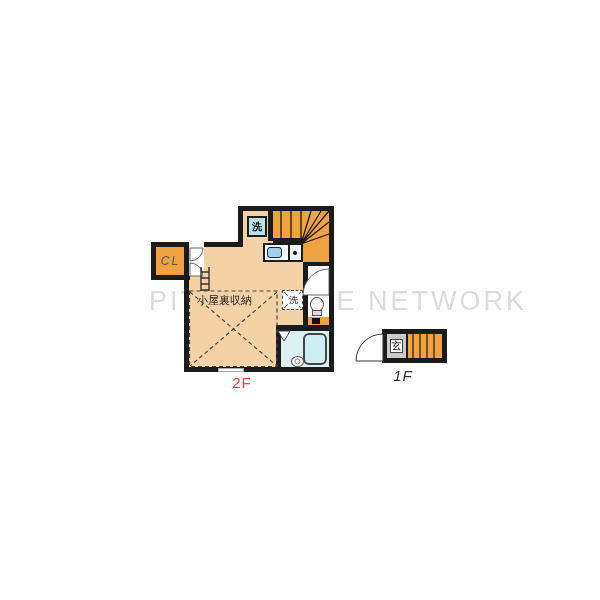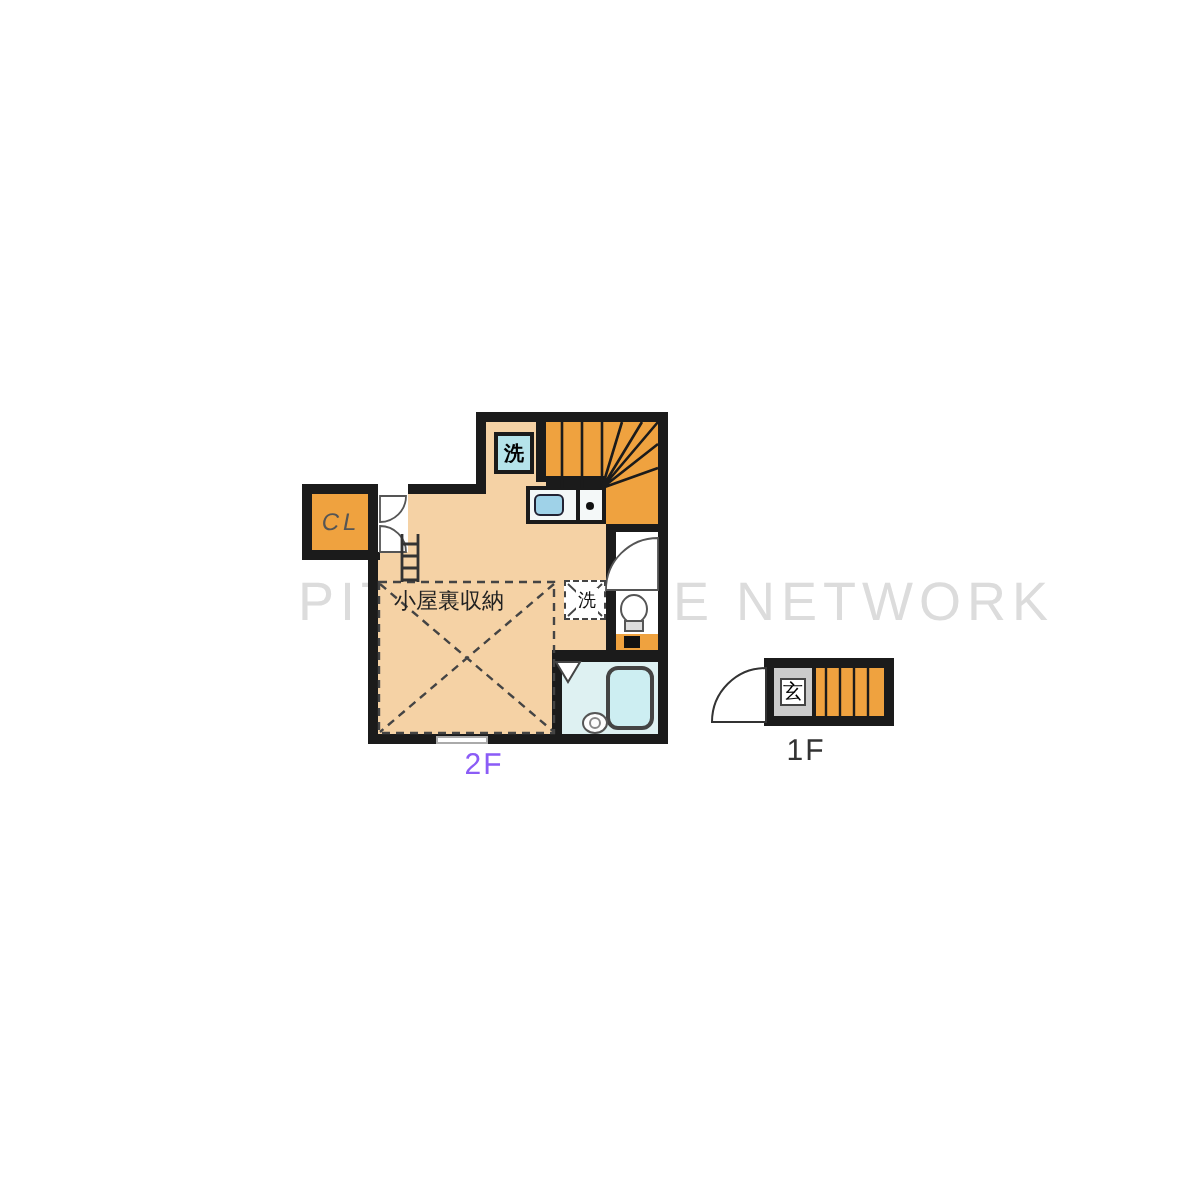--- a/index.html
+++ b/index.html
@@ -96,16 +96,16 @@
 
     <circle cx="297.5" cy="361.5" r="2.5" fill="none" stroke="#888" stroke-width="1"></circle>
 
     <path d="M413,334 V358 M420,334 V358 M427,334 V358 M434,334 V358" stroke="#1b1b1b" stroke-width="1.2" fill="none"></path>
 
     <path d="M383,334 A27,27 0 0 0 356,361 L383,361 Z" fill="#fff" stroke="#333" stroke-width="1"></path>
   </svg>
 
   <div class="label" style="left:197px;top:293px;font-size:11px;color:#222;">小屋裏収納</div>
   <div class="label" style="left:288px;top:294px;font-size:9px;background:#fff;padding:0 1px;">洗</div>
-  <div class="label" style="left:220px;top:374px;width:44px;text-align:center;font-size:15px;color:#8b5cf6;letter-spacing:1px;">2F</div>
-  <div class="label" style="left:383px;top:367px;width:40px;text-align:center;font-size:15px;color:#333;letter-spacing:1px;">1F</div>
+  <div class="label" style="left:220px;top:374px;width:44px;text-align:center;font-size:15px;color:#ef4444;letter-spacing:1px;">2F</div>
+  <div class="label" style="left:383px;top:367px;width:40px;text-align:center;font-size:15px;color:#333;letter-spacing:1px;font-style:italic;">1F</div>
 
 </div>
 
 </body></html>

